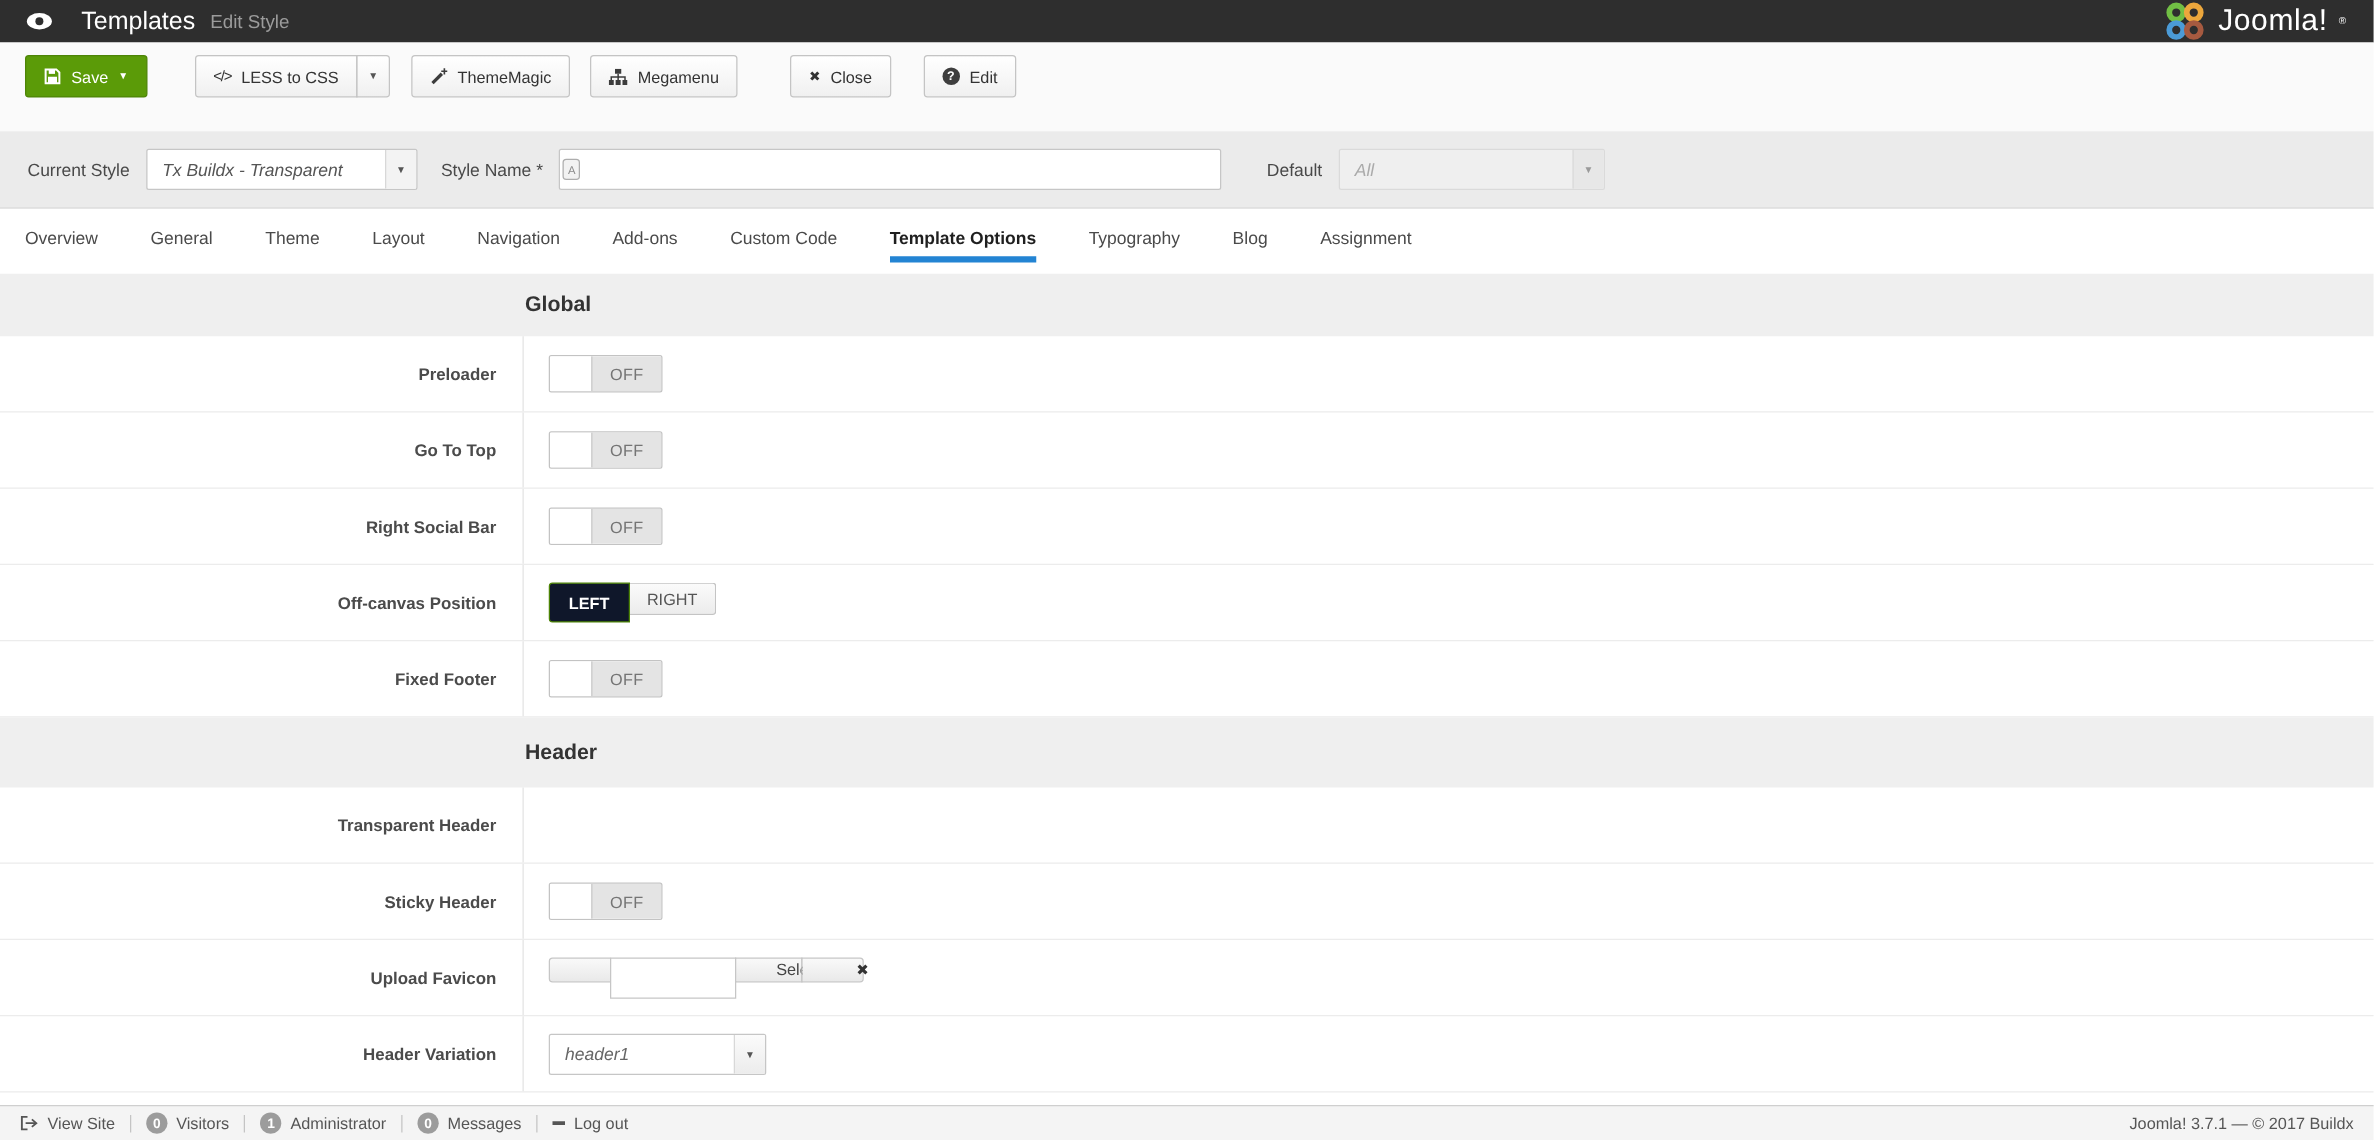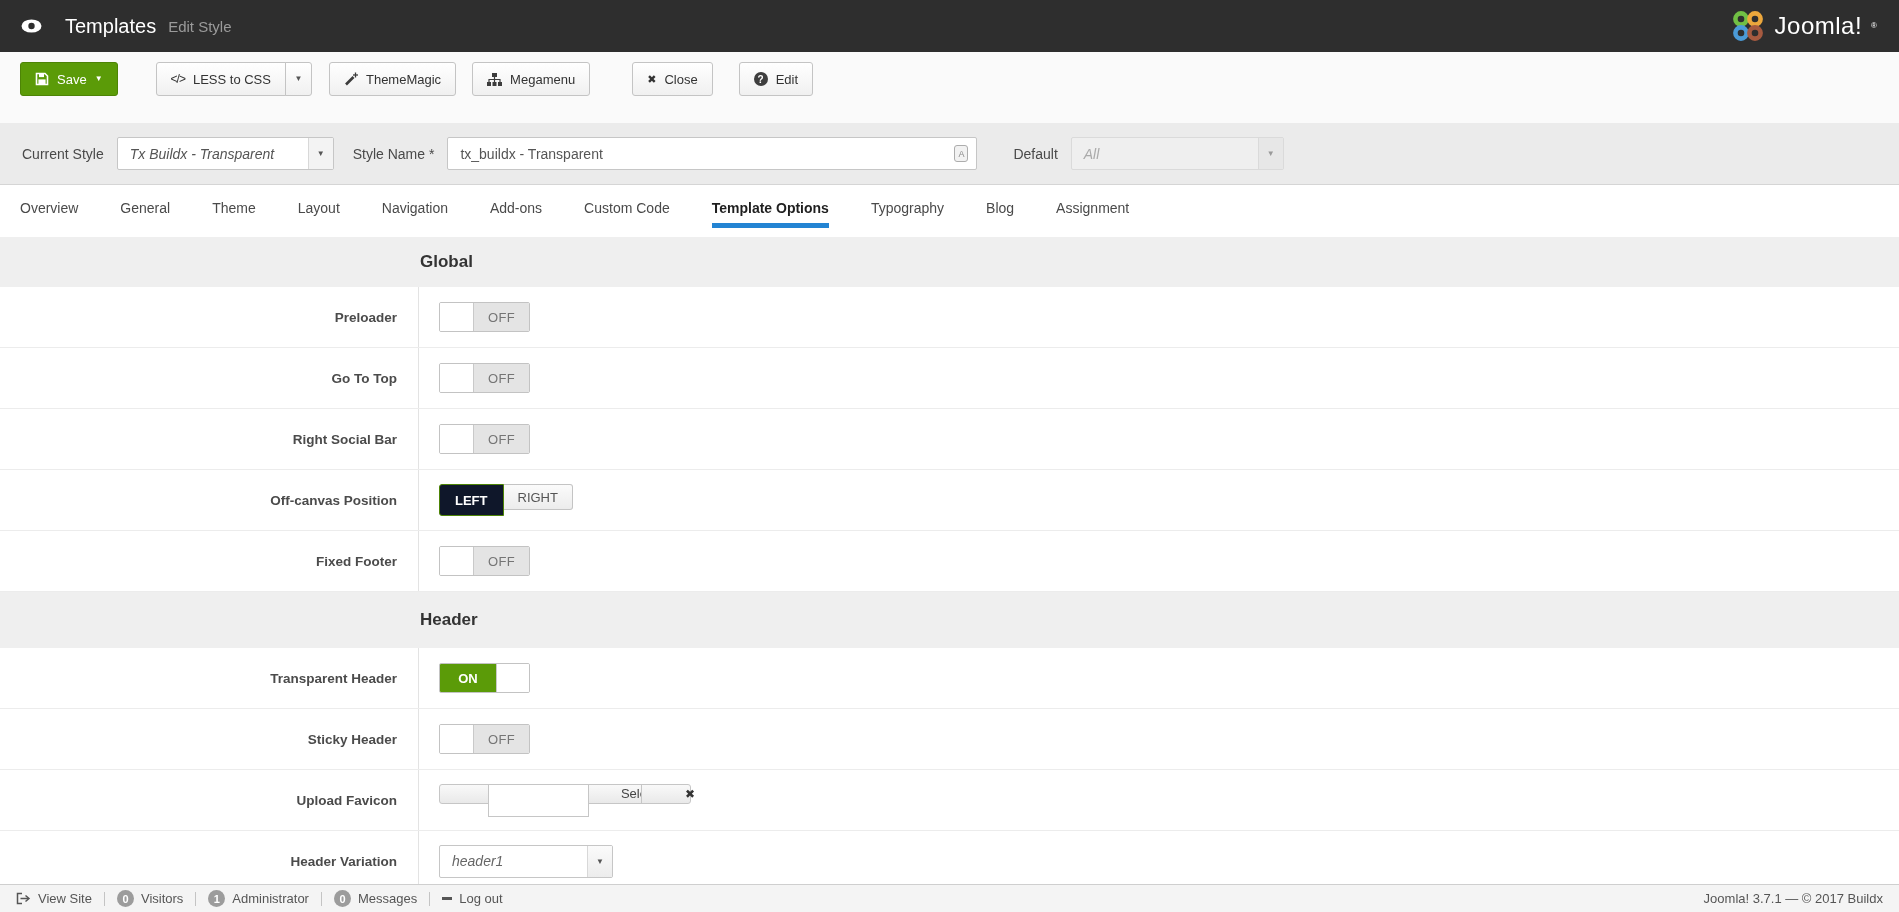--- a/index.html
+++ b/index.html
@@ -3,21 +3,21 @@
 <meta charset="utf-8">
 <style>
   * { margin:0; padding:0; box-sizing:border-box; }
   body {
     font-family: "Liberation Sans", sans-serif;
     width: 1899px; height: 912px;
     background: #fff; overflow: hidden; position: relative;
   }
 
   
-  .topbar { height:52px; background:#2e2e2e; display:flex; align-items:center; padding:0 22px 0 20px; }
+  .topbar { height:34px; background:#2e2e2e; display:flex; align-items:center; padding:0 22px 0 20px; }
   .eye-wrap { margin-right:22px; display:flex; align-items:center; }
   .topbar-title { color:#fff; font-size:20px; }
   .topbar-subtitle { color:#9b9b9b; font-size:15px; margin-left:12px; }
   .logo { margin-left:auto; display:flex; align-items:center; gap:9px; }
   .logo-text { color:#fff; font-size:24px; letter-spacing:.5px; }
   .logo-reg { color:#fff; font-size:8px; vertical-align:top; line-height:26px; }
 
   
   .toolbar { padding:10px 20px 27px; display:flex; align-items:flex-start; background:#fafafa; }
   .btn {
@@ -189,21 +189,20 @@
 
 <div class="subheader">
   <span class="sh-label">Current Style</span>
   <span class="sel sel-current">
     <span class="sel-value">Tx Buildx - Transparent</span>
     <span class="sel-caret">▼</span>
   </span>
 
   <span class="sh-label">Style Name *</span>
   <span class="text-input-wrap">
-    <input type="text" value="tx_buildx - Transparent" style="">
     <span class="translate-icon"></span>
   </span>
 
   <span class="sh-label">Default</span>
   <span class="sel sel-disabled">
     <span class="sel-value">All</span>
     <span class="sel-caret">▼</span>
   </span>
 </div>
 
@@ -270,26 +269,20 @@
       <span class="blank"></span>
       <span class="state-off">OFF</span>
     </span>
   </div>
 </div>
 
 <div class="section-head tall">Header</div>
 
 <div class="frow">
   <div class="frow-label">Transparent Header</div>
-  <div class="frow-ctrl">
-    <span class="toggle on">
-      <span class="state-on">ON</span>
-      <span class="blank"></span>
-    </span>
-  </div>
 </div>
 
 <div class="frow">
   <div class="frow-label">Sticky Header</div>
   <div class="frow-ctrl">
     <span class="toggle">
       <span class="blank"></span>
       <span class="state-off">OFF</span>
     </span>
   </div>

